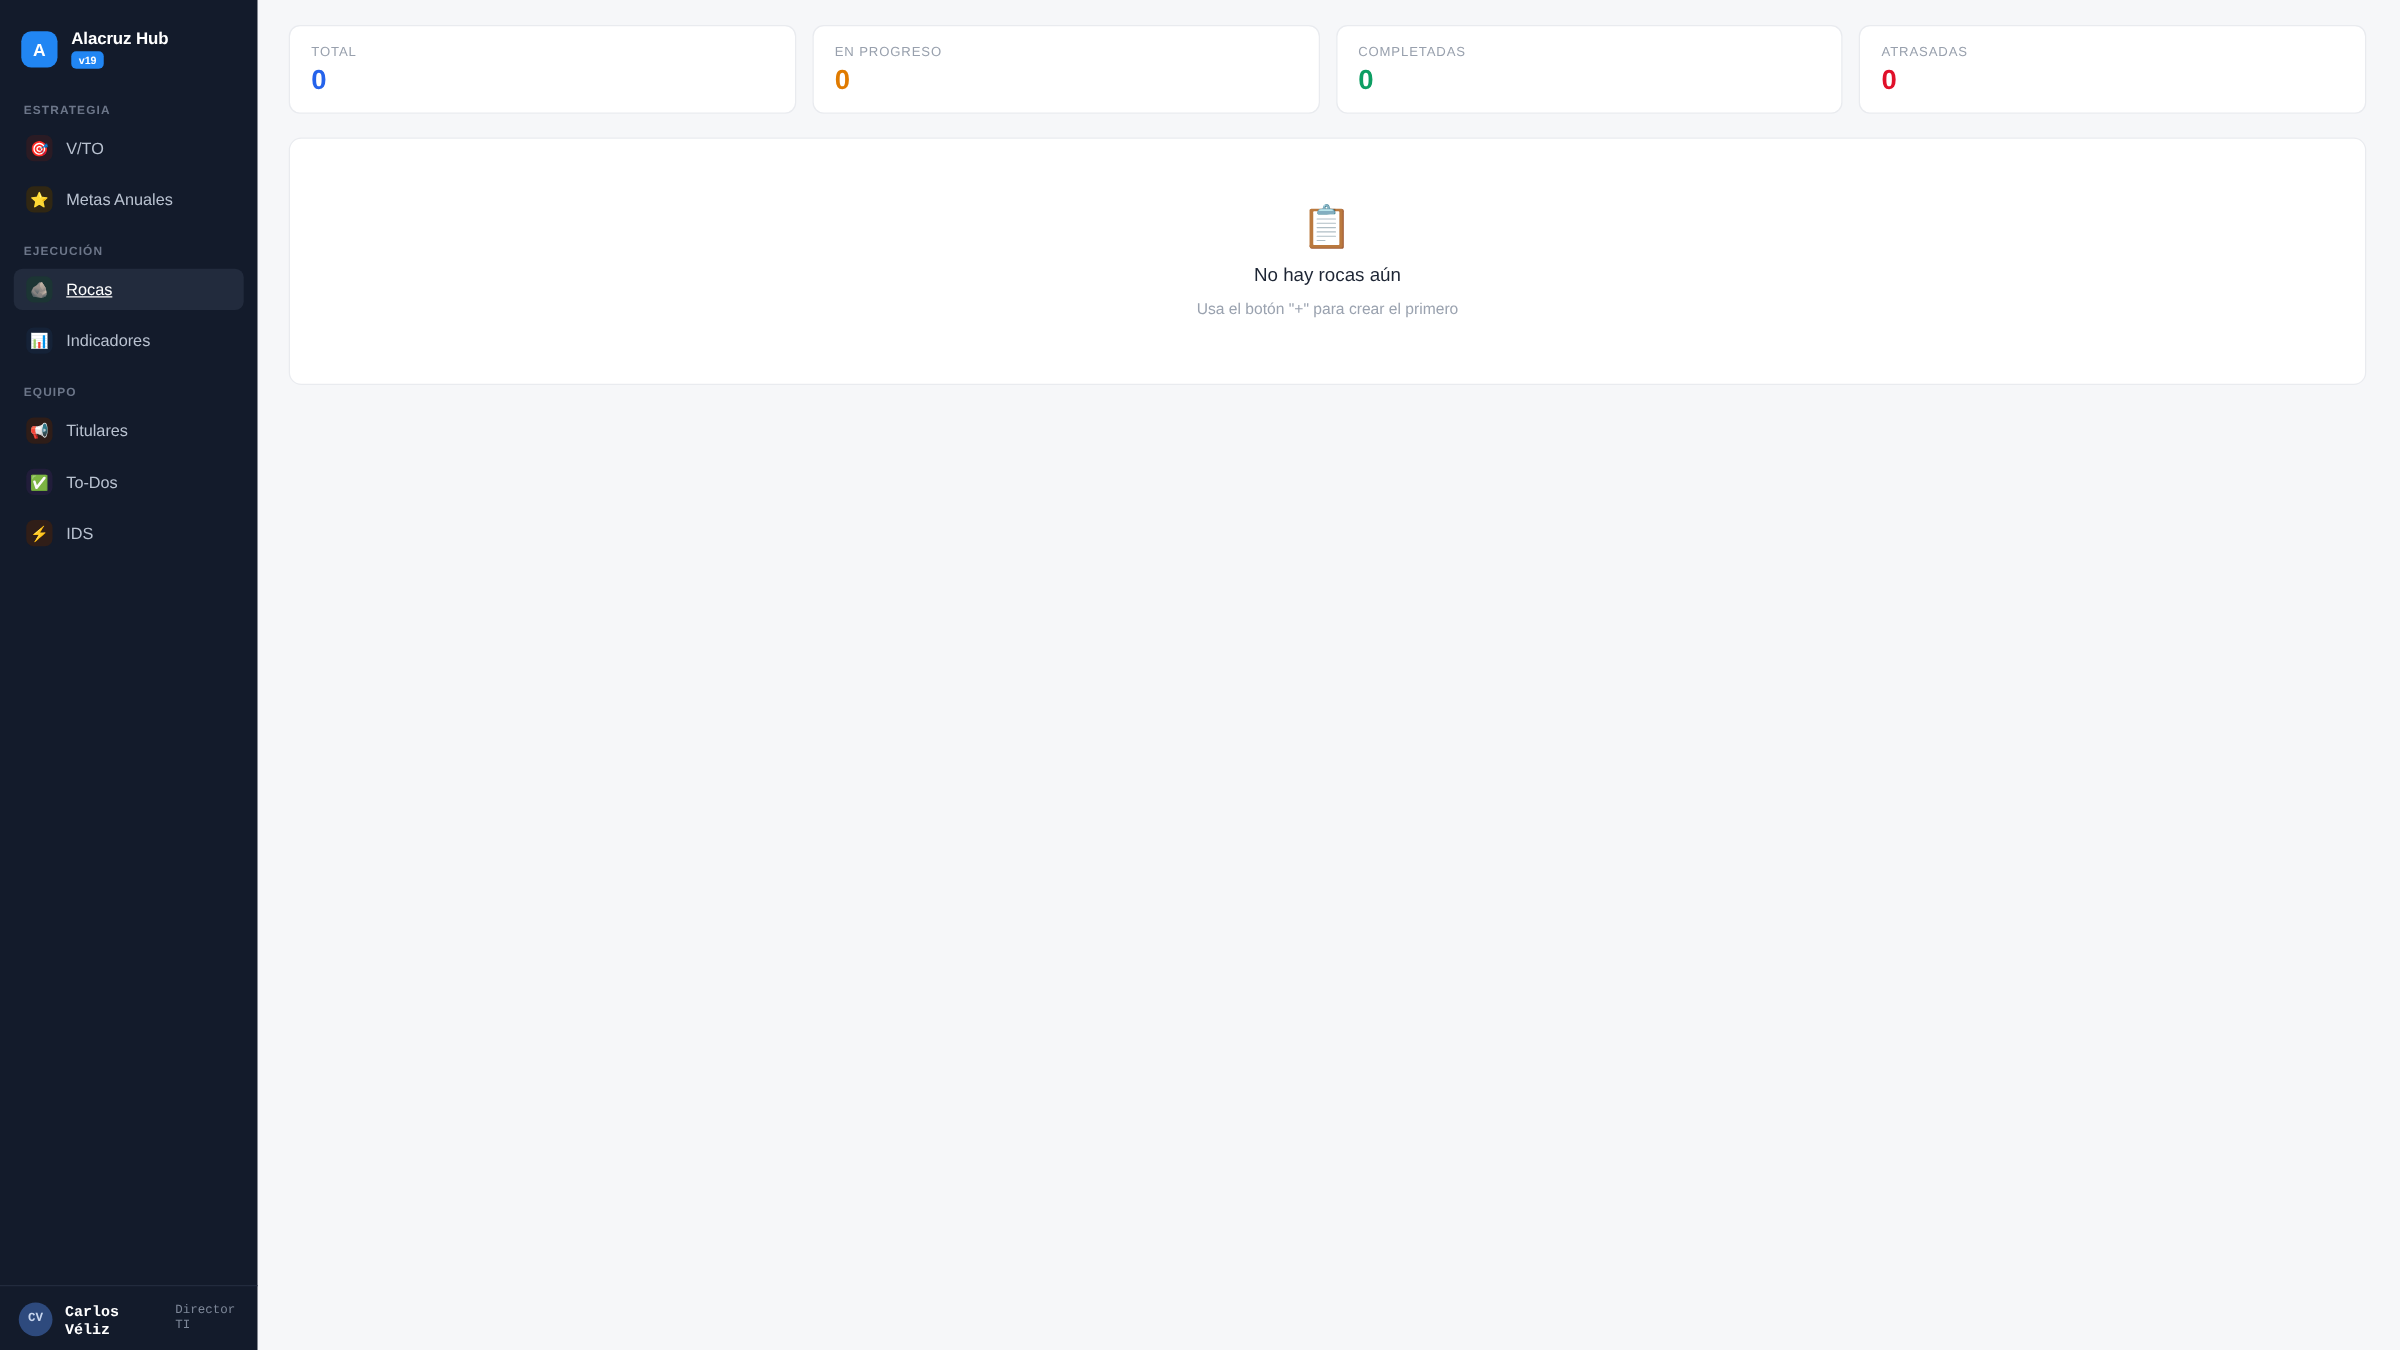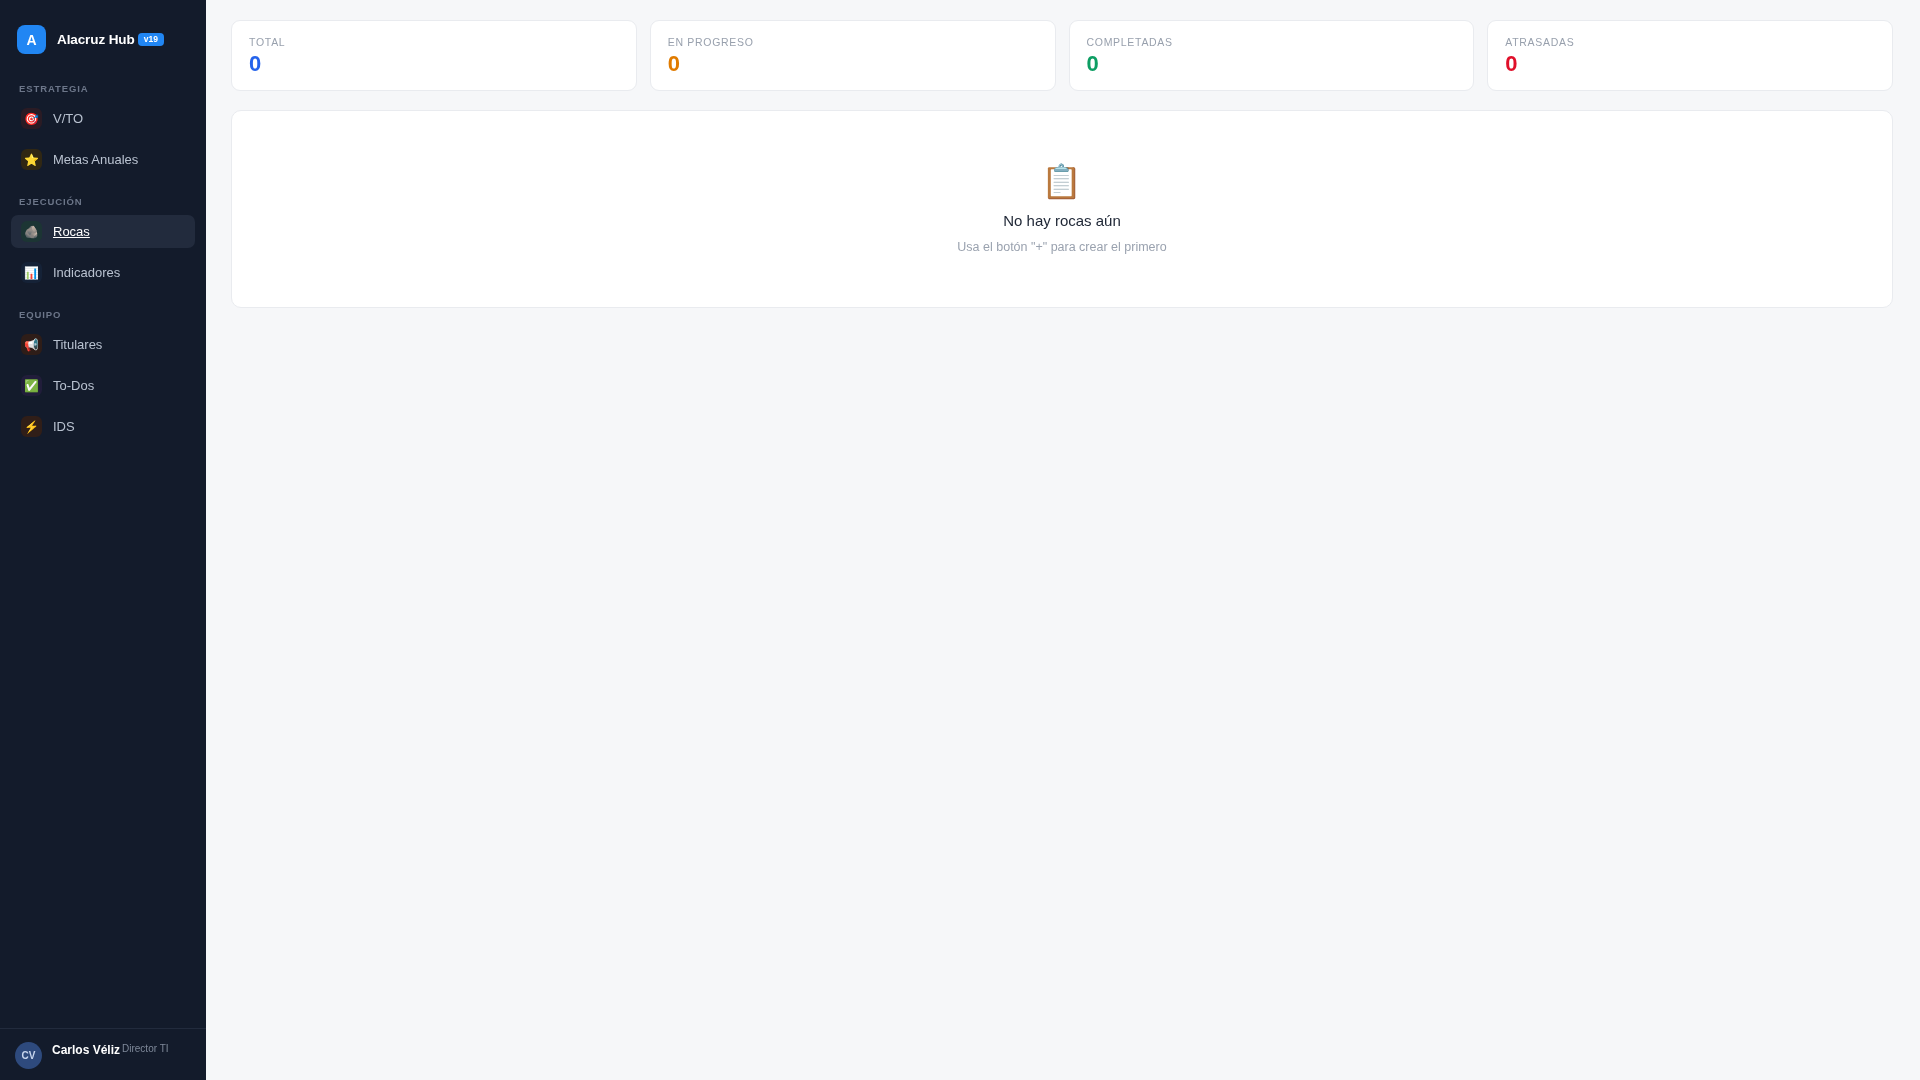--- a/index.html
+++ b/index.html
@@ -42,21 +42,21 @@
     border-radius: 8px;
     background: #2186f3;
     color: #ffffff;
     font-size: 14px;
     font-weight: bold;
     display: flex;
     align-items: center;
     justify-content: center;
     flex: none;
   }
-  .brand-text { display: flex; flex-direction: row; gap: 3px; }
+  .brand-text { display: flex; flex-direction: column; gap: 3px; }
   .brand-name {
     color: #ffffff;
     font-size: 13.5px;
     font-weight: bold;
     letter-spacing: -0.1px;
     line-height: 14px;
   }
   .brand-badge {
     align-self: flex-start;
     background: #2186f3;
@@ -121,20 +121,21 @@
   }
   .nav-item.active .nav-label { color: #ffffff; text-decoration: underline; }
 
   .sidebar-footer {
     border-top: 1px solid #222b3d;
     padding: 13px 0 0 15px;
     height: 52px;
     display: flex;
     align-items: flex-start;
     gap: 10px;
+    font-family: Liberation Mono, monospace;
   }
   .avatar {
     width: 27px;
     height: 27px;
     border-radius: 50%;
     background: #2e4a7d;
     color: #c8d6ee;
     font-size: 10px;
     font-weight: bold;
     display: flex;

